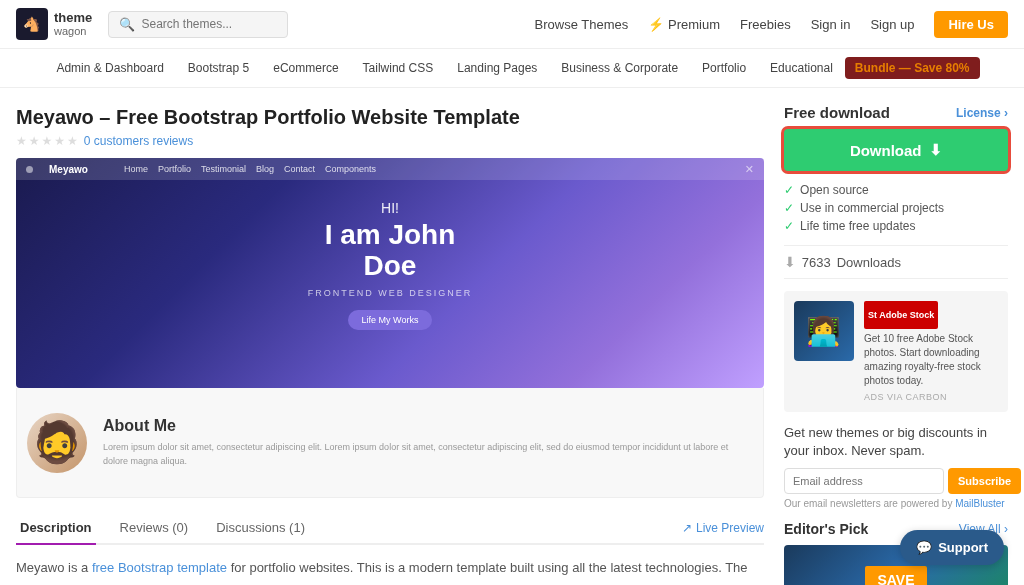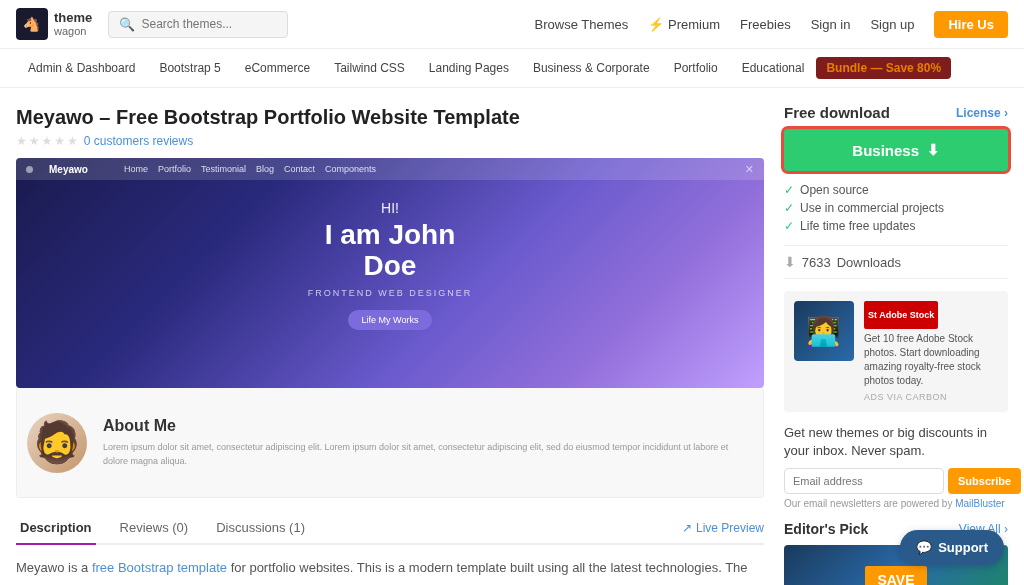--- a/index.html
+++ b/index.html
@@ -13,21 +13,21 @@
     .logo-text span:first-child { font-size: 13px; font-weight: 700; color: #333; }
     .logo-text span:last-child { font-size: 11px; color: #666; }
     .search-box { display: flex; align-items: center; background: #f5f5f5; border: 1px solid #ddd; border-radius: 4px; padding: 5px 10px; gap: 6px; width: 180px; }
     .search-box input { border: none; background: transparent; outline: none; font-size: 12px; color: #666; width: 140px; }
     .nav-links { display: flex; align-items: center; gap: 20px; margin-left: auto; }
     .nav-links a { text-decoration: none; color: #444; font-size: 13px; }
     .premium-icon { color: #f90; }
     .btn-hire { background: #f90; color: #fff !important; padding: 6px 14px; border-radius: 4px; font-weight: 600; }
 
     
-    .cat-nav { display: flex; align-items: center; padding: 8px 16px; border-bottom: 1px solid #eee; gap: 0; background: #fff; }
+    .cat-nav { display: flex; align-items: center; padding: 8px 32px; border-bottom: 1px solid #eee; gap: 0; background: #fff; justify-content: center; }
     .cat-nav a { text-decoration: none; color: #444; font-size: 12px; padding: 4px 12px; white-space: nowrap; }
     .bundle-link { background: #7f1d1d; color: #e67e00 !important; border-radius: 4px; padding: 4px 10px !important; font-weight: 600; }
 
     
     .main { display: flex; padding: 16px; gap: 20px; }
     .left-col { flex: 1; min-width: 0; }
     .right-col { width: 224px; flex-shrink: 0; }
 
     
     .page-title { font-size: 20px; font-weight: 700; color: #222; margin-bottom: 4px; line-height: 1.3; }
@@ -216,21 +216,21 @@
   </div>
 
   <div class="right-col">
 
     <div class="free-download-label">
       <span>Free download</span>
       <a href="#" class="license-link">License ›</a>
     </div>
 
     <button class="download-btn">
-      <span>Business</span>
+      <span>Download</span>
       <span>⬇</span>
     </button>
 
     <ul class="check-list">
       <li>
           <span class="check-icon">✓</span>
           <span>Open source</span>
         </li>
       <li>
           <span class="check-icon">✓</span>

